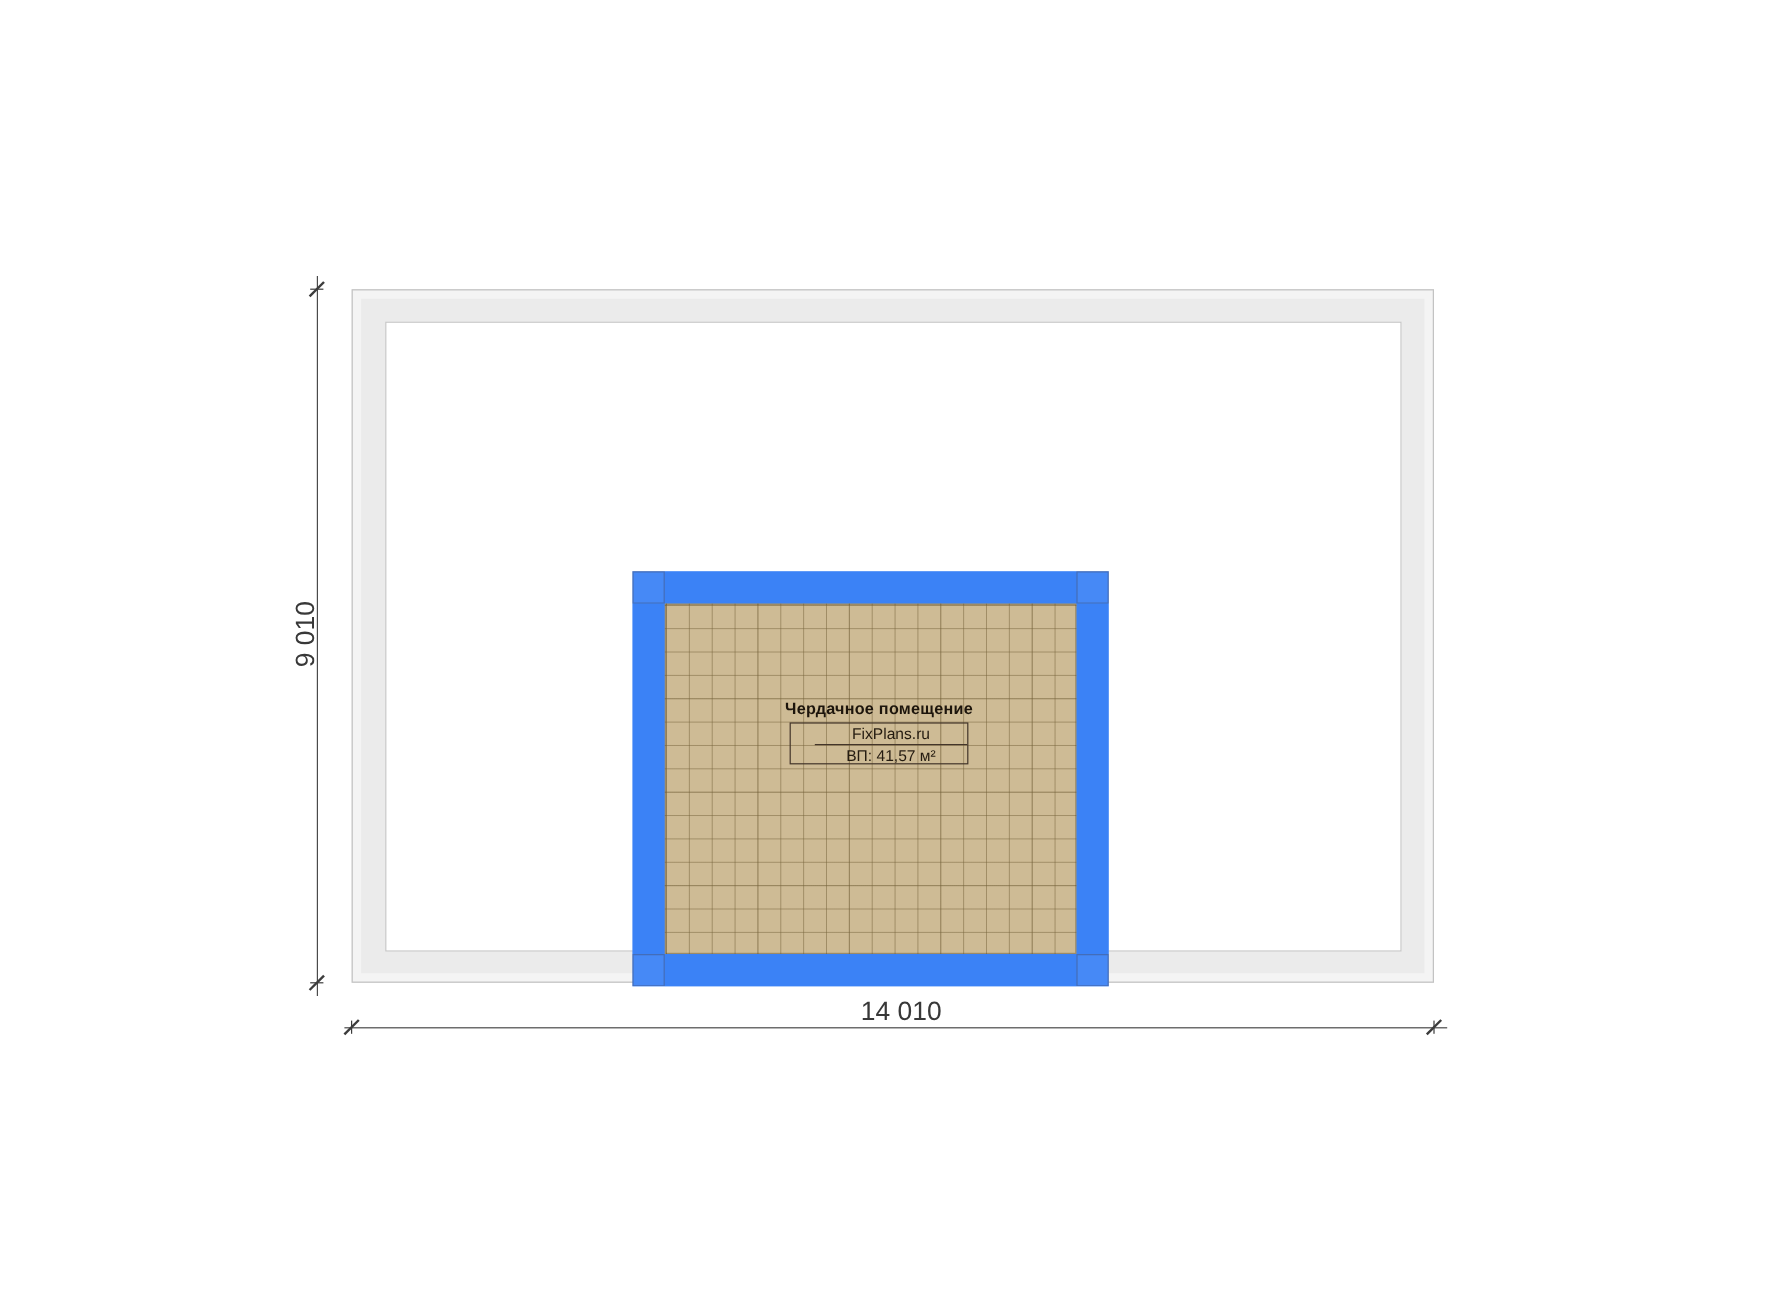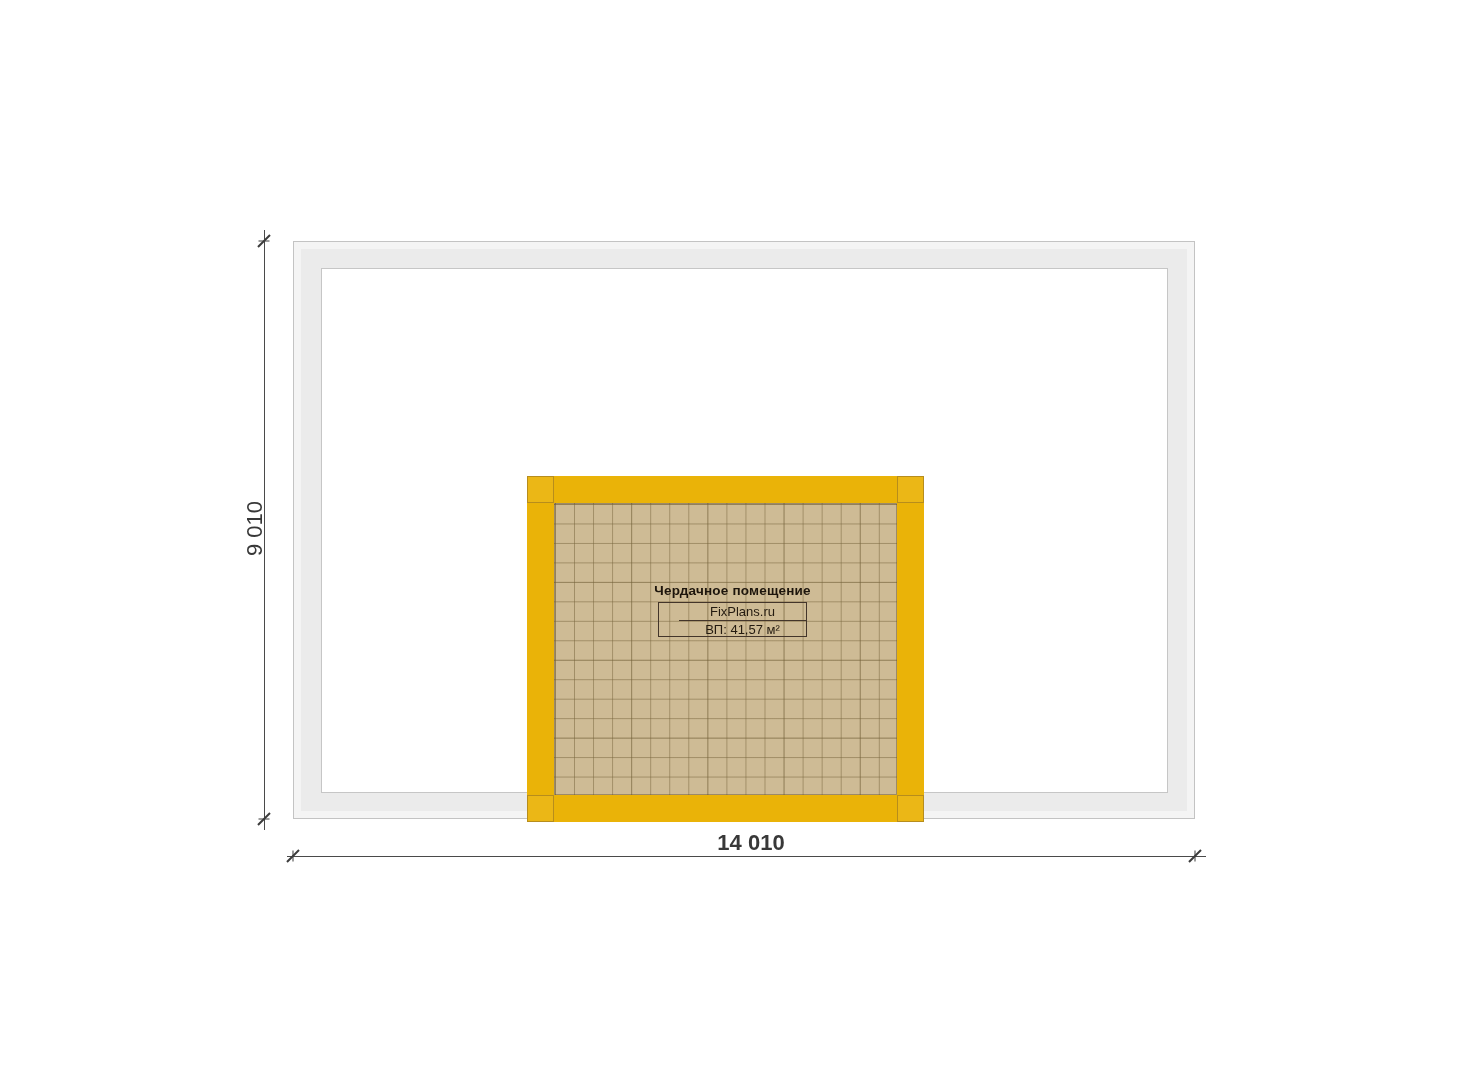--- a/index.html
+++ b/index.html
@@ -39,21 +39,21 @@
     box-sizing: border-box;
   }
 
   
   .attic-room {
     position: absolute;
     left: 527px;
     top: 476px;
     width: 397px;
     height: 346px;
-    background: #eab308;
+    background: #3b82f6;
   }
   .attic-floor {
     position: absolute;
     left: 27px;
     top: 27px;
     right: 27px;
     bottom: 27px;
     background-color: #cebb95;
     background-image:
       linear-gradient(to right,  rgba(109,91,52,0.28) 1px, transparent 1px),
@@ -146,21 +146,20 @@
     color: #383838;
     text-align: center;
     white-space: nowrap;
   }
   .dim-label.horizontal {
     left: 691px;
     top: 831px;
     width: 120px;
     height: 23px;
     line-height: 23px;
-    font-weight: bold;
   }
   .dim-label.vertical {
     left: 194px;
     top: 517px;
     width: 120px;
     height: 23px;
     line-height: 23px;
     transform: rotate(-90deg);
   }
 </style>

